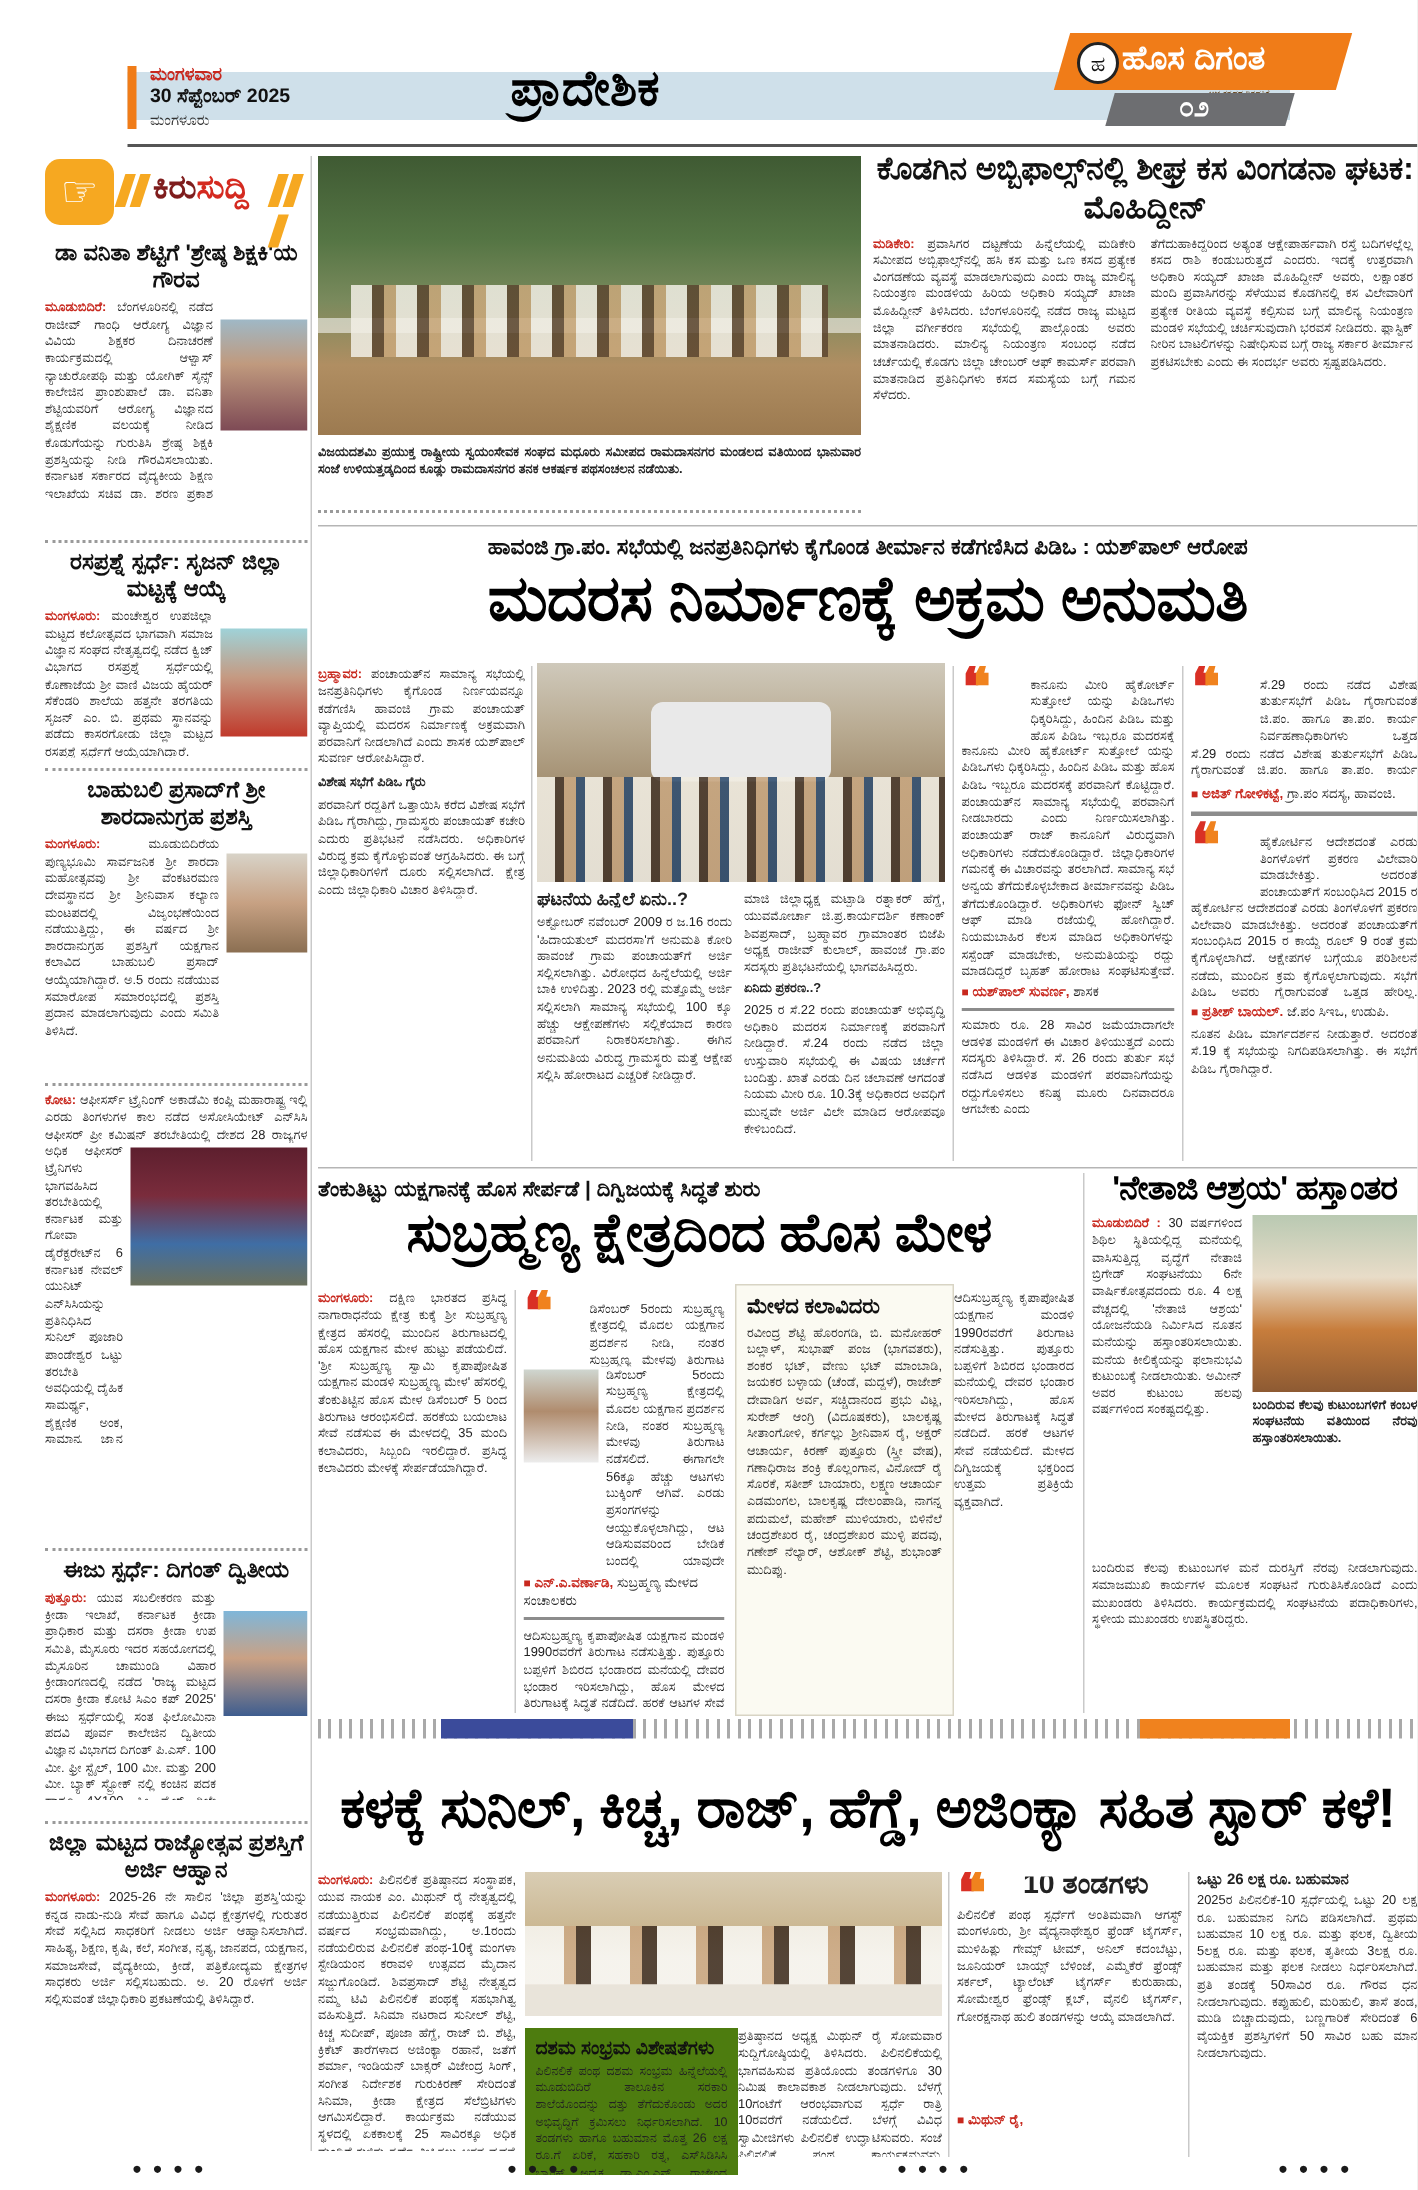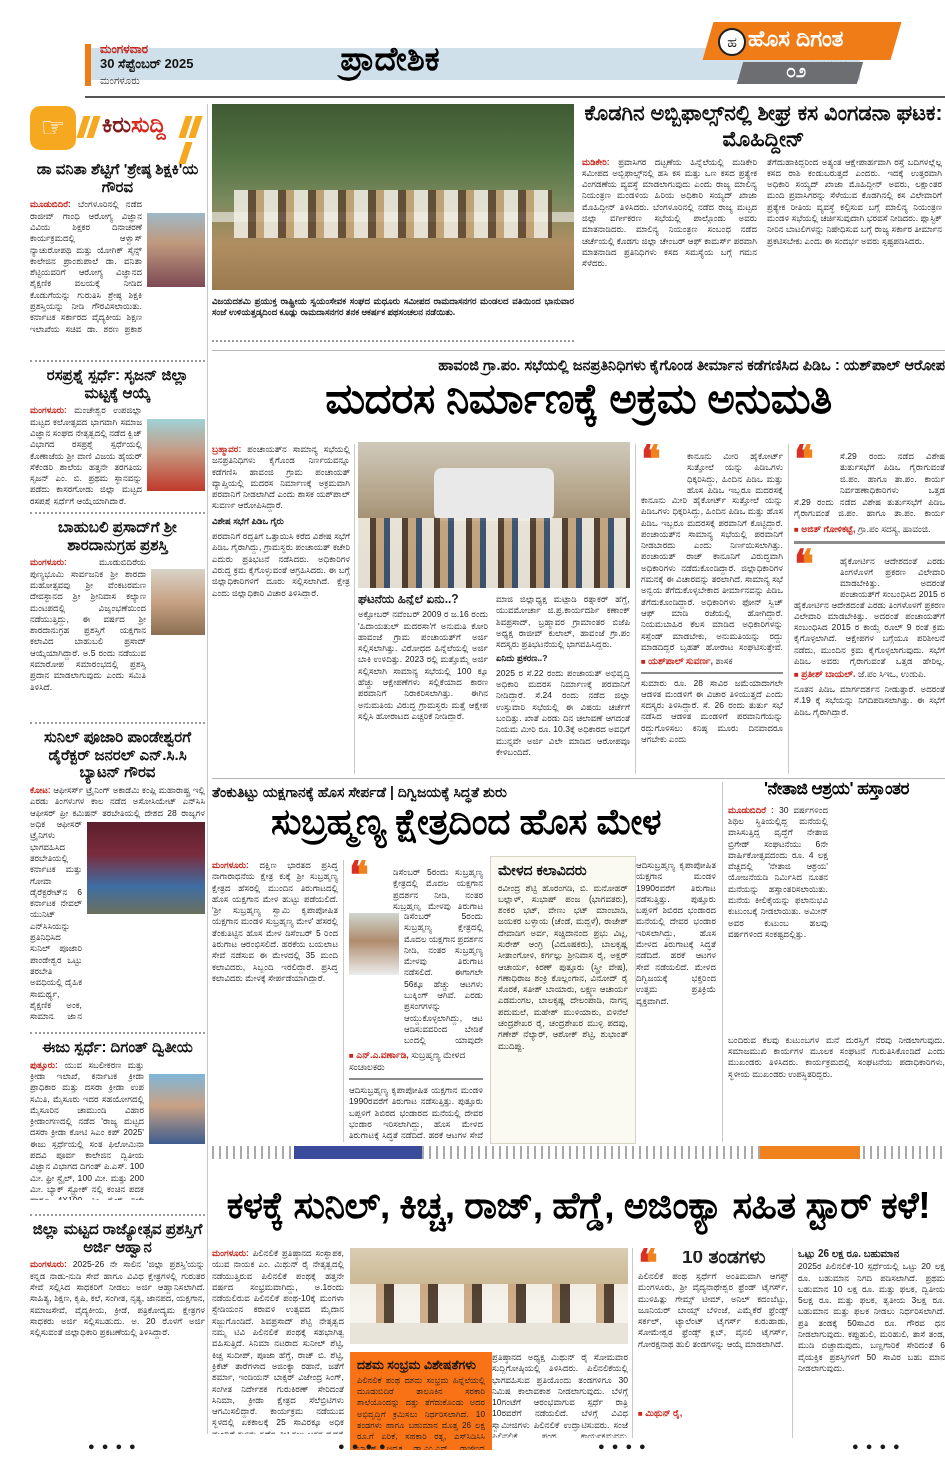--- a/index.html
+++ b/index.html
@@ -14,21 +14,21 @@
   .vrule{width:1px;background:#c9c9c9;}
   .hrule{height:1px;background:#b5b5b5;}
   .kick{font-weight:bold;color:#111;margin:0;line-height:1.15;}
   .head{font-weight:bold;color:#000;margin:0;line-height:1.1;letter-spacing:-0.5px;}
   .qmark{font-size:40px;line-height:30px;font-weight:bold;letter-spacing:-6px;}
   .qmark .r{color:#d93025;} .qmark .o{color:#f0821e;}
   .qattr{font-size:9px;line-height:11.5px;margin:3px 0 0 0;}
   .qattr .sq{color:#c8281e;font-size:8px;} .qattr b{color:#c8281e;}
   .dotsep{border-top:2px dotted #9a9a9a;}
   .hatch{background:repeating-linear-gradient(90deg,#a9a9a9 0 2px,#ffffff 2px 7px);}
-  .grnbox{background:#f97316;padding:6px 7px;}
+  .grnbox{background:#4d7c0f;padding:6px 7px;}
   .melbox{background:#fbfaf2;border:1px solid #d8d4c4;padding:5px 7px;}
   .chev{display:inline-block;width:7px;height:22px;background:#f6a821;transform:skewX(-18deg);margin-right:3px;}
 </style>
 </head>
 <body>
 
 <div class="page">
 
   <div class="abs" style="left:85px;top:48px;width:775px;height:32px;background:#cfe0ea;"></div>
   <div class="abs" style="left:85px;top:44px;width:6px;height:42px;background:#f07c18;"></div>
@@ -75,21 +75,20 @@
     <div class="dotsep" style="margin:4px 0;"></div>
 
     <div style="height:200px;overflow:hidden;">
       <p class="stitle" style="font-size:15px;">ಬಾಹುಬಲಿ ಪ್ರಸಾದ್‌ಗೆ ಶ್ರೀ ಶಾರದಾನುಗ್ರಹ ಪ್ರಶಸ್ತಿ</p>
       <div class="photo" style="float:right;width:54px;height:66px;margin:12px 0 2px 5px;background:linear-gradient(180deg,#d8d3c8 0%,#c7a183 50%,#8b6f52 100%);"></div>
       <p class="body" style="height:156px;"><b class="dl">ಮಂಗಳೂರು:</b> <span>ಮೂಡುಬಿದಿರೆಯ ಪುಣ್ಯಭೂಮಿ ಸಾರ್ವಜನಿಕ ಶ್ರೀ ಶಾರದಾ ಮಹೋತ್ಸವವು ಶ್ರೀ ವೆಂಕಟರಮಣ ದೇವಸ್ಥಾನದ ಶ್ರೀ ಶ್ರೀನಿವಾಸ ಕಲ್ಯಾಣ ಮಂಟಪದಲ್ಲಿ ವಿಜೃಂಭಣೆಯಿಂದ ನಡೆಯುತ್ತಿದ್ದು, ಈ ವರ್ಷದ ಶ್ರೀ ಶಾರದಾನುಗ್ರಹ ಪ್ರಶಸ್ತಿಗೆ ಯಕ್ಷಗಾನ ಕಲಾವಿದ ಬಾಹುಬಲಿ ಪ್ರಸಾದ್ ಆಯ್ಕೆಯಾಗಿದ್ದಾರೆ. ಅ.5 ರಂದು ನಡೆಯುವ ಸಮಾರೋಪ ಸಮಾರಂಭದಲ್ಲಿ ಪ್ರಶಸ್ತಿ ಪ್ರದಾನ ಮಾಡಲಾಗುವುದು ಎಂದು ಸಮಿತಿ ತಿಳಿಸಿದೆ.</span></p>
     </div>
     <div class="dotsep" style="margin:4px 0;"></div>
 
     <div style="height:300px;overflow:hidden;">
-      <p class="stitle" style="font-size:15px;">ಸುನಿಲ್ ಪೂಜಾರಿ ಪಾಂಡೇಶ್ವರಗೆ ಡೈರೆಕ್ಟರ್ ಜನರಲ್ ಎನ್.ಸಿ.ಸಿ ಬ್ಯಾಟನ್ ಗೌರವ</p>
       <p class="body" style="height:34px;"><b class="dl">ಕೋಟ:</b> <span>ಆಫೀಸರ್ಸ್ ಟ್ರೈನಿಂಗ್ ಅಕಾಡೆಮಿ ಕಂಪ್ಲಿ ಮಹಾರಾಷ್ಟ್ರ ಇಲ್ಲಿ ಎರಡು ತಿಂಗಳುಗಳ ಕಾಲ ನಡೆದ ಅಸೋಸಿಯೇಟ್ ಎನ್‌ಸಿಸಿ ಆಫೀಸರ್ ಪ್ರೀ ಕಮಿಷನ್ ತರಬೇತಿಯಲ್ಲಿ ದೇಶದ 28 ರಾಜ್ಯಗಳ 19 ಡೈರೆಕ್ಟರೇಟ್‌ಗಳ ಸುಮಾರು 500ಕ್ಕೂ</span></p>
       <div class="photo" style="float:right;width:118px;height:92px;margin:3px 0 3px 5px;background:linear-gradient(180deg,#5d1f2e 0%,#7a2c3c 35%,#3f6ea5 70%,#6b705c 100%);"></div>
       <p class="body" style="height:200px;"><span>ಅಧಿಕ ಆಫೀಸರ್ ಟ್ರೈನಿಗಳು ಭಾಗವಹಿಸಿದ ತರಬೇತಿಯಲ್ಲಿ ಕರ್ನಾಟಕ ಮತ್ತು ಗೋವಾ ಡೈರೆಕ್ಟರೇಟ್‌ನ 6 ಕರ್ನಾಟಕ ನೇವಲ್ ಯುನಿಟ್ ಎನ್‌ಸಿಸಿಯನ್ನು ಪ್ರತಿನಿಧಿಸಿದ ಸುನಿಲ್ ಪೂಜಾರಿ ಪಾಂಡೇಶ್ವರ ಒಟ್ಟು ತರಬೇತಿ ಅವಧಿಯಲ್ಲಿ ದೈಹಿಕ ಸಾಮರ್ಥ್ಯ, ಶೈಕ್ಷಣಿಕ ಅಂಕ, ಸಾಮಾನ್ಯ ಜ್ಞಾನ ವಿಷಯಜ್ಞಾನ, ಡ್ರಿಲ್, ನಾಯಕತ್ವ ಗುಣ ಮತ್ತು ಸಮಗ್ರ ವರ್ತನೆ ಈ ಎಲ್ಲಾ ವಿಭಾಗಗಳಲ್ಲಿ ತೋರಿದ ಅತ್ಯುತ್ತಮ ಕಾರ್ಯಕ್ಷಮತೆಗಾಗಿ ಚಿನ್ನದ ಪದಕದೊಂದಿಗೆ ಡೈರೆಕ್ಟರ್ ಜನರಲ್ ಎನ್.ಸಿ.ಸಿ ಬ್ಯಾಟನ್ ಗೌರವಕ್ಕೆ ಪಾತ್ರರಾಗಿದ್ದಾರೆ. ಇವರು ಪ್ರಸ್ತುತ ವಿದ್ಯೋದಯ ಪಬ್ಲಿಕ್ ಸ್ಕೂಲ್ ಉದ್ಯಾವರದಲ್ಲಿ ದೈಹಿಕ ಶಿಕ್ಷಕರಾಗಿ ಕಾರ್ಯನಿರ್ವಹಿಸುತ್ತಿದ್ದಾರೆ.</span></p>
     </div>
     <div class="dotsep" style="margin:4px 0;"></div>
 
     <div style="height:172px;overflow:hidden;">
       <p class="stitle" style="font-size:15px;">ಈಜು ಸ್ಪರ್ಧೆ: ದಿಗಂತ್ ದ್ವಿತೀಯ</p>
       <div class="photo" style="float:right;width:56px;height:70px;margin:14px 0 2px 5px;background:linear-gradient(180deg,#7fb6d9 0%,#caa184 45%,#3e5d8f 100%);"></div>
       <p class="body" style="height:140px;"><b class="dl">ಪುತ್ತೂರು:</b> <span>ಯುವ ಸಬಲೀಕರಣ ಮತ್ತು ಕ್ರೀಡಾ ಇಲಾಖೆ, ಕರ್ನಾಟಕ ಕ್ರೀಡಾ ಪ್ರಾಧಿಕಾರ ಮತ್ತು ದಸರಾ ಕ್ರೀಡಾ ಉಪ ಸಮಿತಿ, ಮೈಸೂರು ಇದರ ಸಹಯೋಗದಲ್ಲಿ ಮೈಸೂರಿನ ಚಾಮುಂಡಿ ವಿಹಾರ ಕ್ರೀಡಾಂಗಣದಲ್ಲಿ ನಡೆದ 'ರಾಜ್ಯ ಮಟ್ಟದ ದಸರಾ ಕ್ರೀಡಾ ಕೋಟಿ ಸಿಎಂ ಕಪ್ 2025' ಈಜು ಸ್ಪರ್ಧೆಯಲ್ಲಿ ಸಂತ ಫಿಲೋಮಿನಾ ಪದವಿ ಪೂರ್ವ ಕಾಲೇಜಿನ ದ್ವಿತೀಯ ವಿಜ್ಞಾನ ವಿಭಾಗದ ದಿಗಂತ್ ಪಿ.ಎಸ್. 100 ಮೀ. ಫ್ರೀ ಸ್ಟೈಲ್, 100 ಮೀ. ಮತ್ತು 200 ಮೀ. ಬ್ಯಾಕ್ ಸ್ಟ್ರೋಕ್ ನಲ್ಲಿ ಕಂಚಿನ ಪದಕ ಹಾಗೂ 4X100 ಫ್ರೀ ಸ್ಟೈಲ್ ರಿಲೇ ವಿಭಾಗದಲ್ಲಿ ಬೆಳ್ಳಿ ಪದಕವನ್ನು ಗಳಿಸಿದ್ದಾರೆ. ಅವರು ಕೂರ್ನಡ್ಕ ನಿವಾಸಿ ವಿಶ್ವನಾಥ್ ಮತ್ತು ವೀಣಾ ಕುಮಾರಿ ದಂಪತಿ ಪುತ್ರ.</span></p>
@@ -115,21 +114,21 @@
   <div class="abs" style="left:582px;top:100px;width:363px;height:248px;">
     <p class="stitle" style="font-size:21px;line-height:1.25;">ಕೊಡಗಿನ ಅಬ್ಬಿಫಾಲ್ಸ್‌ನಲ್ಲಿ ಶೀಘ್ರ ಕಸ ವಿಂಗಡನಾ ಘಟಕ: ಮೊಹಿದ್ದೀನ್</p>
     <div style="display:flex;gap:10px;margin-top:4px;">
       <p class="body" style="width:175px;height:178px;"><b class="dl">ಮಡಿಕೇರಿ:</b> <span>ಪ್ರವಾಸಿಗರ ದಟ್ಟಣೆಯ ಹಿನ್ನೆಲೆಯಲ್ಲಿ ಮಡಿಕೇರಿ ಸಮೀಪದ ಅಬ್ಬಿಫಾಲ್ಸ್‌ನಲ್ಲಿ ಹಸಿ ಕಸ ಮತ್ತು ಒಣ ಕಸದ ಪ್ರತ್ಯೇಕ ವಿಂಗಡಣೆಯ ವ್ಯವಸ್ಥೆ ಮಾಡಲಾಗುವುದು ಎಂದು ರಾಜ್ಯ ಮಾಲಿನ್ಯ ನಿಯಂತ್ರಣ ಮಂಡಳಿಯ ಹಿರಿಯ ಅಧಿಕಾರಿ ಸಯ್ಯದ್ ಖಾಜಾ ಮೊಹಿದ್ದೀನ್ ತಿಳಿಸಿದರು. ಬೆಂಗಳೂರಿನಲ್ಲಿ ನಡೆದ ರಾಜ್ಯ ಮಟ್ಟದ ಜಿಲ್ಲಾ ವರ್ಗೀಕರಣ ಸಭೆಯಲ್ಲಿ ಪಾಲ್ಗೊಂಡು ಅವರು ಮಾತನಾಡಿದರು. ಮಾಲಿನ್ಯ ನಿಯಂತ್ರಣ ಸಂಬಂಧ ನಡೆದ ಚರ್ಚೆಯಲ್ಲಿ ಕೊಡಗು ಜಿಲ್ಲಾ ಚೇಂಬರ್ ಆಫ್ ಕಾಮರ್ಸ್ ಪರವಾಗಿ ಮಾತನಾಡಿದ ಪ್ರತಿನಿಧಿಗಳು ಕಸದ ಸಮಸ್ಯೆಯ ಬಗ್ಗೆ ಗಮನ ಸೆಳೆದರು.</span></p>
       <p class="body" style="width:175px;height:178px;">ತೆಗೆದುಹಾಕಿದ್ದರಿಂದ ಅತ್ಯಂತ ಆಕ್ಷೇಪಾರ್ಹವಾಗಿ ರಸ್ತೆ ಬದಿಗಳಲ್ಲೆಲ್ಲ ಕಸದ ರಾಶಿ ಕಂಡುಬರುತ್ತದೆ ಎಂದರು. ಇದಕ್ಕೆ ಉತ್ತರವಾಗಿ ಅಧಿಕಾರಿ ಸಯ್ಯದ್ ಖಾಜಾ ಮೊಹಿದ್ದೀನ್ ಅವರು, ಲಕ್ಷಾಂತರ ಮಂದಿ ಪ್ರವಾಸಿಗರನ್ನು ಸೆಳೆಯುವ ಕೊಡಗಿನಲ್ಲಿ ಕಸ ವಿಲೇವಾರಿಗೆ ಪ್ರತ್ಯೇಕ ರೀತಿಯ ವ್ಯವಸ್ಥೆ ಕಲ್ಪಿಸುವ ಬಗ್ಗೆ ಮಾಲಿನ್ಯ ನಿಯಂತ್ರಣ ಮಂಡಳಿ ಸಭೆಯಲ್ಲಿ ಚರ್ಚಿಸುವುದಾಗಿ ಭರವಸೆ ನೀಡಿದರು. ಪ್ಲಾಸ್ಟಿಕ್ ನೀರಿನ ಬಾಟಲಿಗಳನ್ನು ನಿಷೇಧಿಸುವ ಬಗ್ಗೆ ರಾಜ್ಯ ಸರ್ಕಾರ ತೀರ್ಮಾನ ಪ್ರಕಟಿಸಬೇಕು ಎಂದು ಈ ಸಂದರ್ಭ ಅವರು ಸ್ಪಷ್ಟಪಡಿಸಿದರು.</p>
     </div>
   </div>
 
   <div class="abs hrule" style="left:212px;top:350px;width:733px;"></div>
 
-  <p class="kick abs" style="left:212px;top:357px;width:733px;font-size:14.5px;text-align:right;">ಹಾವಂಜಿ ಗ್ರಾ.ಪಂ. ಸಭೆಯಲ್ಲಿ ಜನಪ್ರತಿನಿಧಿಗಳು ಕೈಗೊಂಡ ತೀರ್ಮಾನ ಕಡೆಗಣಿಸಿದ ಪಿಡಿಒ : ಯಶ್‌ಪಾಲ್ ಆರೋಪ</p>
+  <p class="kick abs" style="left:212px;top:357px;width:733px;font-size:14.5px;text-align:center;">ಹಾವಂಜಿ ಗ್ರಾ.ಪಂ. ಸಭೆಯಲ್ಲಿ ಜನಪ್ರತಿನಿಧಿಗಳು ಕೈಗೊಂಡ ತೀರ್ಮಾನ ಕಡೆಗಣಿಸಿದ ಪಿಡಿಒ : ಯಶ್‌ಪಾಲ್ ಆರೋಪ</p>
   <p class="head abs" style="left:212px;top:376px;width:733px;height:62px;font-size:42px;text-align:center;overflow:hidden;">ಮದರಸ ನಿರ್ಮಾಣಕ್ಕೆ ಅಕ್ರಮ ಅನುಮತಿ</p>
 
   <div class="abs" style="left:212px;top:444px;width:138px;height:330px;overflow:hidden;">
     <p class="body"><b class="dl">ಬ್ರಹ್ಮಾವರ:</b> <span>ಪಂಚಾಯತ್‌ನ ಸಾಮಾನ್ಯ ಸಭೆಯಲ್ಲಿ ಜನಪ್ರತಿನಿಧಿಗಳು ಕೈಗೊಂಡ ನಿರ್ಣಯವನ್ನೂ ಕಡೆಗಣಿಸಿ ಹಾವಂಜಿ ಗ್ರಾಮ ಪಂಚಾಯತ್ ವ್ಯಾಪ್ತಿಯಲ್ಲಿ ಮದರಸ ನಿರ್ಮಾಣಕ್ಕೆ ಅಕ್ರಮವಾಗಿ ಪರವಾನಿಗೆ ನೀಡಲಾಗಿದೆ ಎಂದು ಶಾಸಕ ಯಶ್‌ಪಾಲ್ ಸುವರ್ಣ ಆರೋಪಿಸಿದ್ದಾರೆ.</span></p>
     <p class="body" style="font-weight:bold;margin:4px 0;">ವಿಶೇಷ ಸಭೆಗೆ ಪಿಡಿಒ ಗೈರು</p>
     <p class="body">ಪರವಾನಿಗೆ ರದ್ದತಿಗೆ ಒತ್ತಾಯಿಸಿ ಕರೆದ ವಿಶೇಷ ಸಭೆಗೆ ಪಿಡಿಒ ಗೈರಾಗಿದ್ದು, ಗ್ರಾಮಸ್ಥರು ಪಂಚಾಯತ್ ಕಚೇರಿ ಎದುರು ಪ್ರತಿಭಟನೆ ನಡೆಸಿದರು. ಅಧಿಕಾರಿಗಳ ವಿರುದ್ಧ ಕ್ರಮ ಕೈಗೊಳ್ಳುವಂತೆ ಆಗ್ರಹಿಸಿದರು. ಈ ಬಗ್ಗೆ ಜಿಲ್ಲಾಧಿಕಾರಿಗಳಿಗೆ ದೂರು ಸಲ್ಲಿಸಲಾಗಿದೆ. ಕ್ಷೇತ್ರ ಎಂದು ಜಿಲ್ಲಾಧಿಕಾರಿ ವಿಚಾರ ತಿಳಿಸಿದ್ದಾರೆ.</p>
   </div>
   <div class="abs vrule" style="left:354px;top:444px;height:330px;"></div>
 
   <div class="abs photo" style="left:358px;top:442px;width:272px;height:146px;
@@ -212,23 +211,27 @@
     <p class="stitle" style="font-size:14px;text-align:left;">ಮೇಳದ ಕಲಾವಿದರು</p>
     <p class="body">ರವೀಂದ್ರ ಶೆಟ್ಟಿ ಹೊರಂಗಡಿ, ಬಿ. ಮನೋಹರ್ ಬಲ್ಲಾಳ್, ಸುಭಾಷ್ ಪಂಜ (ಭಾಗವತರು), ಶಂಕರ ಭಟ್, ವೇಣು ಭಟ್ ಮಾಂಬಾಡಿ, ಜಯಕರ ಬಳ್ಳಾಯ (ಚೆಂಡೆ, ಮದ್ದಳೆ), ರಾಜೇಶ್ ದೇವಾಡಿಗ ಅರ್ವ, ಸಚ್ಚಿದಾನಂದ ಪ್ರಭು ವಿಟ್ಲ, ಸುರೇಶ್ ಆಂಗ್ರಿ (ವಿದೂಷಕರು), ಬಾಲಕೃಷ್ಣ ಸೀತಾಂಗೋಳಿ, ಕರ್ಗಲ್ಲು ಶ್ರೀನಿವಾಸ ರೈ, ಅಕ್ಷರ್ ಆಚಾರ್ಯ, ಕಿರಣ್ ಪುತ್ತೂರು (ಸ್ತ್ರೀ ವೇಷ), ಗಣಾಧಿರಾಜ ಶಂಕ್ರಿ ಕೊಲ್ಲಂಗಾನ, ವಿನೋದ್ ರೈ ಸೊರಕೆ, ಸತೀಶ್ ಬಾಯಾರು, ಲಕ್ಷ್ಮಣ ಆಚಾರ್ಯ ಎಡಮಂಗಲ, ಬಾಲಕೃಷ್ಣ ದೇಲಂಪಾಡಿ, ನಾಗನ್ನ ಪದುಮಲೆ, ಮಹೇಶ್ ಮುಳಿಯಾರು, ಬಿಳಿನೆಲೆ ಚಂದ್ರಶೇಖರ ರೈ, ಚಂದ್ರಶೇಖರ ಮುಳ್ಳಿ ಪದವು, ಗಣೇಶ್ ನೆಲ್ಯಾರ್, ಆಶೋಕ್ ಶೆಟ್ಟಿ, ಶುಭಾಂತ್ ಮುದಿಪ್ಪು.</p>
   </div>
 
   <div class="abs" style="left:636px;top:860px;width:80px;height:282px;overflow:hidden;">
     <p class="body">ಆದಿಸುಬ್ರಹ್ಮಣ್ಯ ಕೃಪಾಪೋಷಿತ ಯಕ್ಷಗಾನ ಮಂಡಳಿ 1990ರವರೆಗೆ ತಿರುಗಾಟ ನಡೆಸುತ್ತಿತ್ತು. ಪುತ್ತೂರು ಬಪ್ಪಳಿಗೆ ಶಿಬಿರದ ಭಂಡಾರದ ಮನೆಯಲ್ಲಿ ದೇವರ ಭಂಡಾರ ಇರಿಸಲಾಗಿದ್ದು, ಹೊಸ ಮೇಳದ ತಿರುಗಾಟಕ್ಕೆ ಸಿದ್ಧತೆ ನಡೆದಿದೆ. ಹರಕೆ ಆಟಗಳ ಸೇವೆ ನಡೆಯಲಿದೆ. ಮೇಳದ ದಿಗ್ವಿಜಯಕ್ಕೆ ಭಕ್ತರಿಂದ ಉತ್ತಮ ಪ್ರತಿಕ್ರಿಯೆ ವ್ಯಕ್ತವಾಗಿದೆ.</p>
   </div>
   <div class="abs vrule" style="left:722px;top:782px;height:360px;"></div>
 
   <div class="abs" style="left:728px;top:780px;width:217px;height:362px;overflow:hidden;">
-    <p class="head" style="font-size:17px;text-align:center;margin-bottom:6px;">'ನೇತಾಜಿ ಆಶ್ರಯ' ಹಸ್ತಾಂತರ</p>
+    <p class="head" style="font-size:22px;text-align:center;margin-bottom:6px;">'ನೇತಾಜಿ ಆಶ್ರಯ' ಹಸ್ತಾಂತರ</p>
     <div style="display:flex;gap:7px;">
       <p class="body" style="width:100px;height:226px;"><b class="dl">ಮೂಡುಬಿದಿರೆ :</b> <span>30 ವರ್ಷಗಳಿಂದ ಶಿಥಿಲ ಸ್ಥಿತಿಯಲ್ಲಿದ್ದ ಮನೆಯಲ್ಲಿ ವಾಸಿಸುತ್ತಿದ್ದ ವೃದ್ಧೆಗೆ ನೇತಾಜಿ ಬ್ರಿಗೇಡ್ ಸಂಘಟನೆಯು 6ನೇ ವಾರ್ಷಿಕೋತ್ಸವದಂದು ರೂ. 4 ಲಕ್ಷ ವೆಚ್ಚದಲ್ಲಿ 'ನೇತಾಜಿ ಆಶ್ರಯ' ಯೋಜನೆಯಡಿ ನಿರ್ಮಿಸಿದ ನೂತನ ಮನೆಯನ್ನು ಹಸ್ತಾಂತರಿಸಲಾಯಿತು. ಮನೆಯ ಕೀಲಿಕೈಯನ್ನು ಫಲಾನುಭವಿ ಕುಟುಂಬಕ್ಕೆ ನೀಡಲಾಯಿತು. ಅಮೀನ್ ಅವರ ಕುಟುಂಬ ಹಲವು ವರ್ಷಗಳಿಂದ ಸಂಕಷ್ಟದಲ್ಲಿತ್ತು.</span></p>
+      <div style="width:110px;">
+        <div class="photo" style="width:110px;height:118px;background:linear-gradient(180deg,#b9c9b2 0%,#e8dcc8 35%,#c77d3c 65%,#8d5a33 100%);"></div>
+        <p class="cap" style="margin-top:3px;height:100px;overflow:hidden;">ಬಂದಿರುವ ಕೆಲವು ಕುಟುಂಬಗಳಿಗೆ ಕಂಬಳ ಸಂಘಟನೆಯ ವತಿಯಿಂದ ನೆರವು ಹಸ್ತಾಂತರಿಸಲಾಯಿತು.</p>
+      </div>
     </div>
     <p class="body" style="height:90px;margin-top:4px;">ಬಂದಿರುವ ಕೆಲವು ಕುಟುಂಬಗಳ ಮನೆ ದುರಸ್ತಿಗೆ ನೆರವು ನೀಡಲಾಗುವುದು. ಸಮಾಜಮುಖಿ ಕಾರ್ಯಗಳ ಮೂಲಕ ಸಂಘಟನೆ ಗುರುತಿಸಿಕೊಂಡಿದೆ ಎಂದು ಮುಖಂಡರು ತಿಳಿಸಿದರು. ಕಾರ್ಯಕ್ರಮದಲ್ಲಿ ಸಂಘಟನೆಯ ಪದಾಧಿಕಾರಿಗಳು, ಸ್ಥಳೀಯ ಮುಖಂಡರು ಉಪಸ್ಥಿತರಿದ್ದರು.</p>
   </div>
 
   <div class="abs hatch" style="left:212px;top:1146px;width:733px;height:13px;">
     <div class="abs" style="left:82px;top:0;width:128px;height:13px;background:#3b4b9b;"></div>
     <div class="abs" style="left:548px;top:0;width:100px;height:13px;background:#f0821e;"></div>
   </div>
 
   <p class="head abs" style="left:212px;top:1186px;width:733px;height:54px;font-size:37px;text-align:center;overflow:hidden;">ಕಳಕ್ಕೆ ಸುನಿಲ್, ಕಿಚ್ಚ, ರಾಜ್, ಹೆಗ್ಡೆ, ಅಜಿಂಕ್ಯಾ ಸಹಿತ ಸ್ಟಾರ್ ಕಳೆ!</p>

